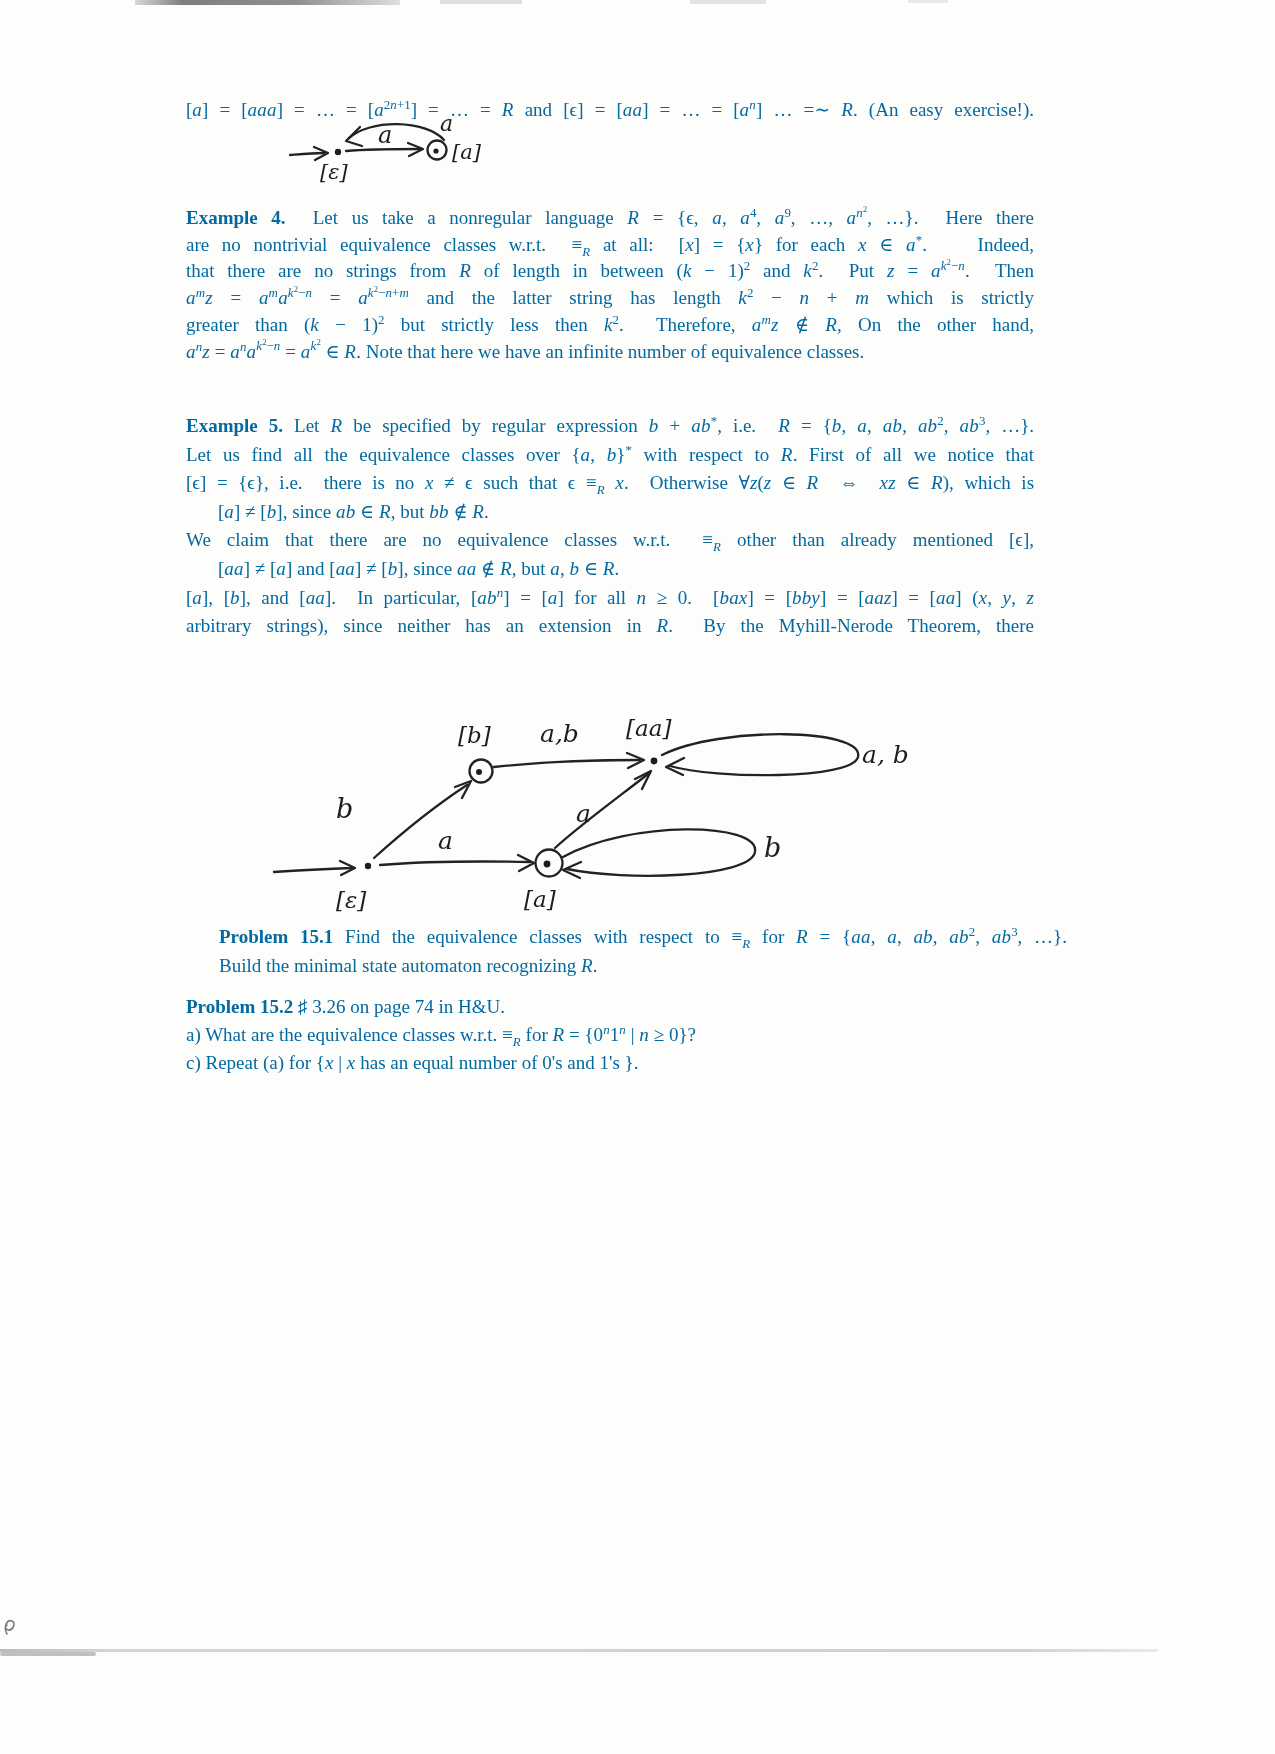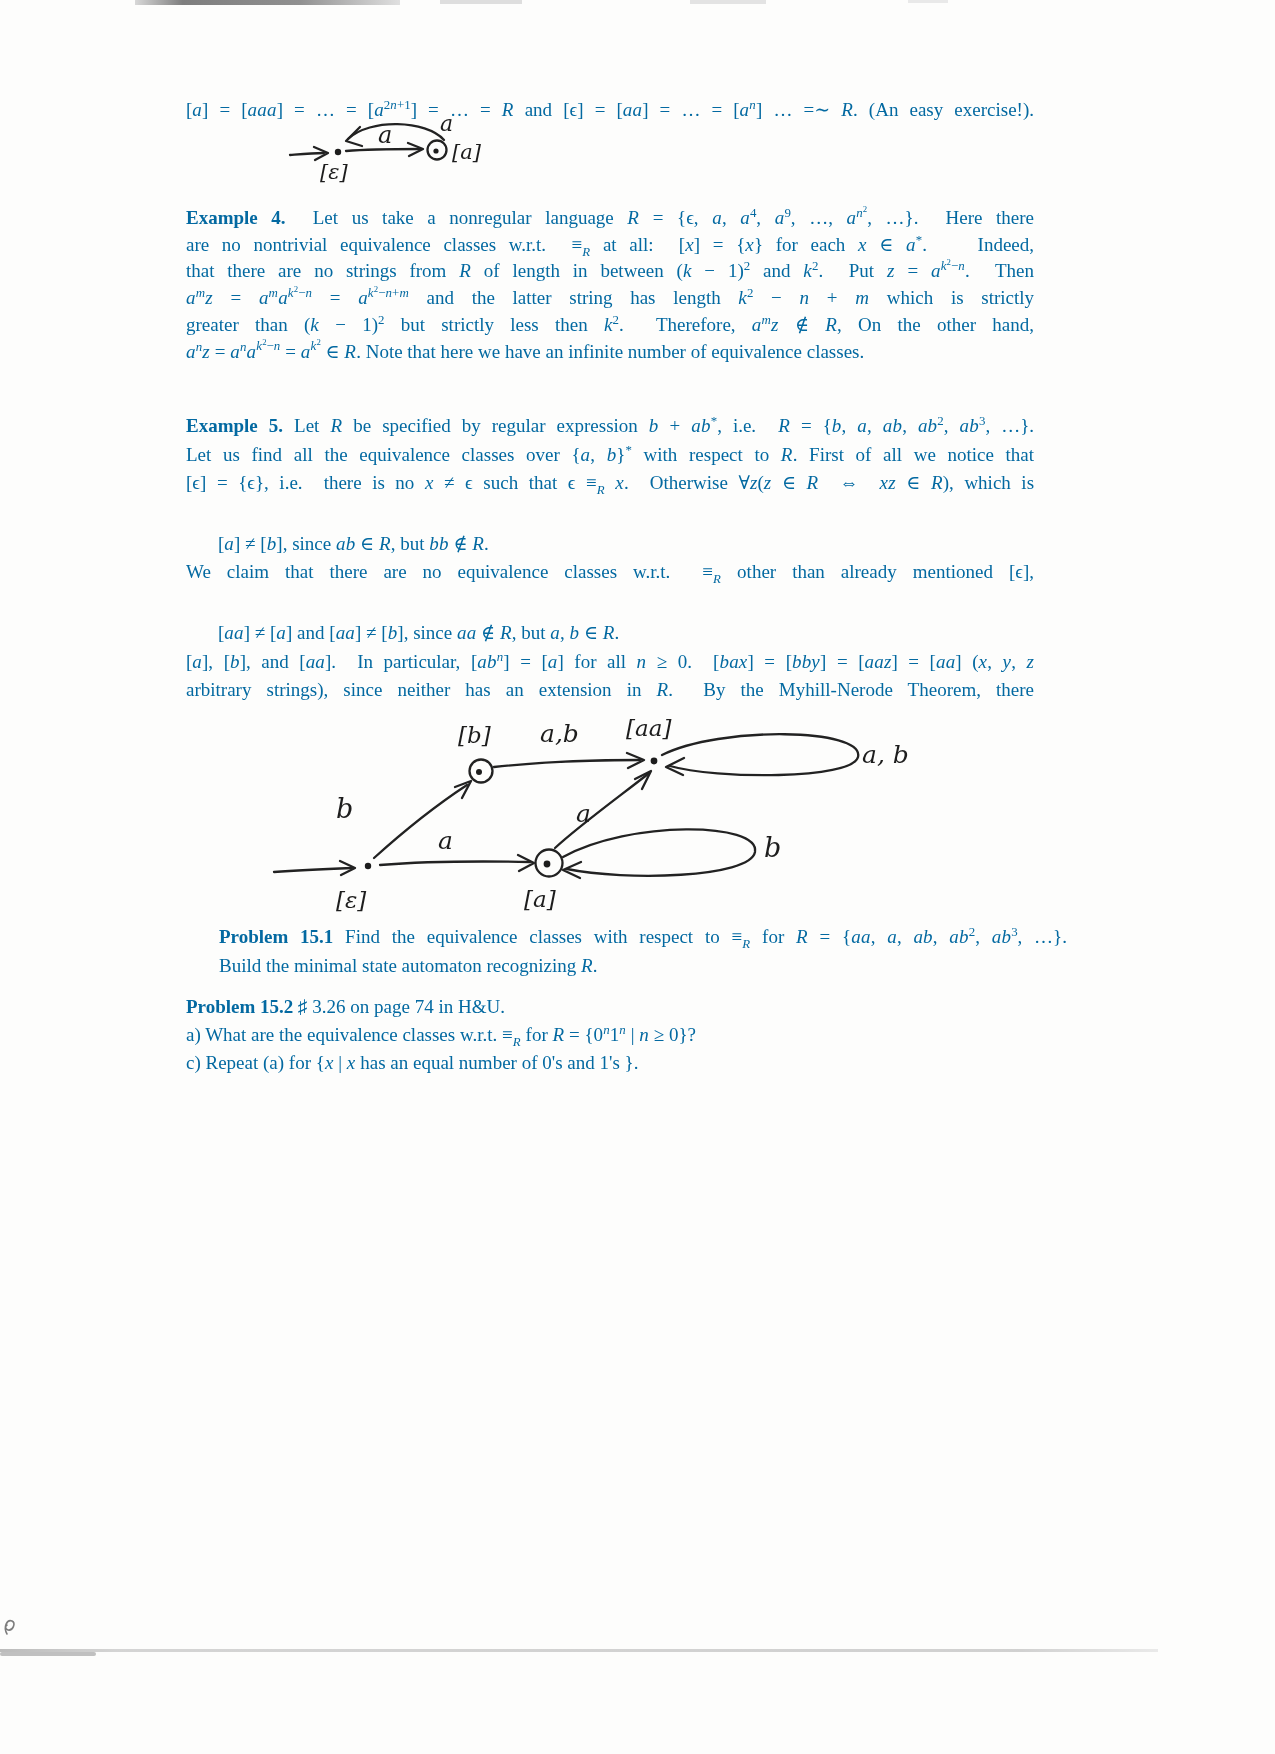--- a/index.html
+++ b/index.html
@@ -5,21 +5,21 @@
   html,body { margin:0; padding:0; }
   .page {
     position:relative; width:1275px; height:1754px;
     background:#fdfdfc; overflow:hidden;
     font-family:"Liberation Serif","DejaVu Serif",serif;
     color:#0369a1;
   }
   .textcol { position:absolute; left:186px; width:848px; font-size:19px; }
   .tline { text-align:justify; }
   .tline.jl { text-align-last:justify; }
-  .tline.indent { padding-left:32px;margin-top:32px; }
+  .tline.indent { padding-left:32px; }
   .tline i { letter-spacing:.2px; }
   sup { font-size:68%; line-height:0; }
   sub { font-size:68%; line-height:0; }
   .block-intro   { top:97px;  line-height:26px; }
   .block-ex4     { top:205px; line-height:26.7px; }
   .block-ex5     { top:412px; line-height:28.6px; }
   .block-p151    { top:922px; line-height:29px;margin-left:33px; }
   .block-p152    { top:993px; line-height:28px; }
   svg.sketch { position:absolute; overflow:visible; }
   svg.sketch path, svg.sketch circle.ring { fill:none; stroke:#222; stroke-width:2.3; stroke-linecap:round; stroke-linejoin:round; }

